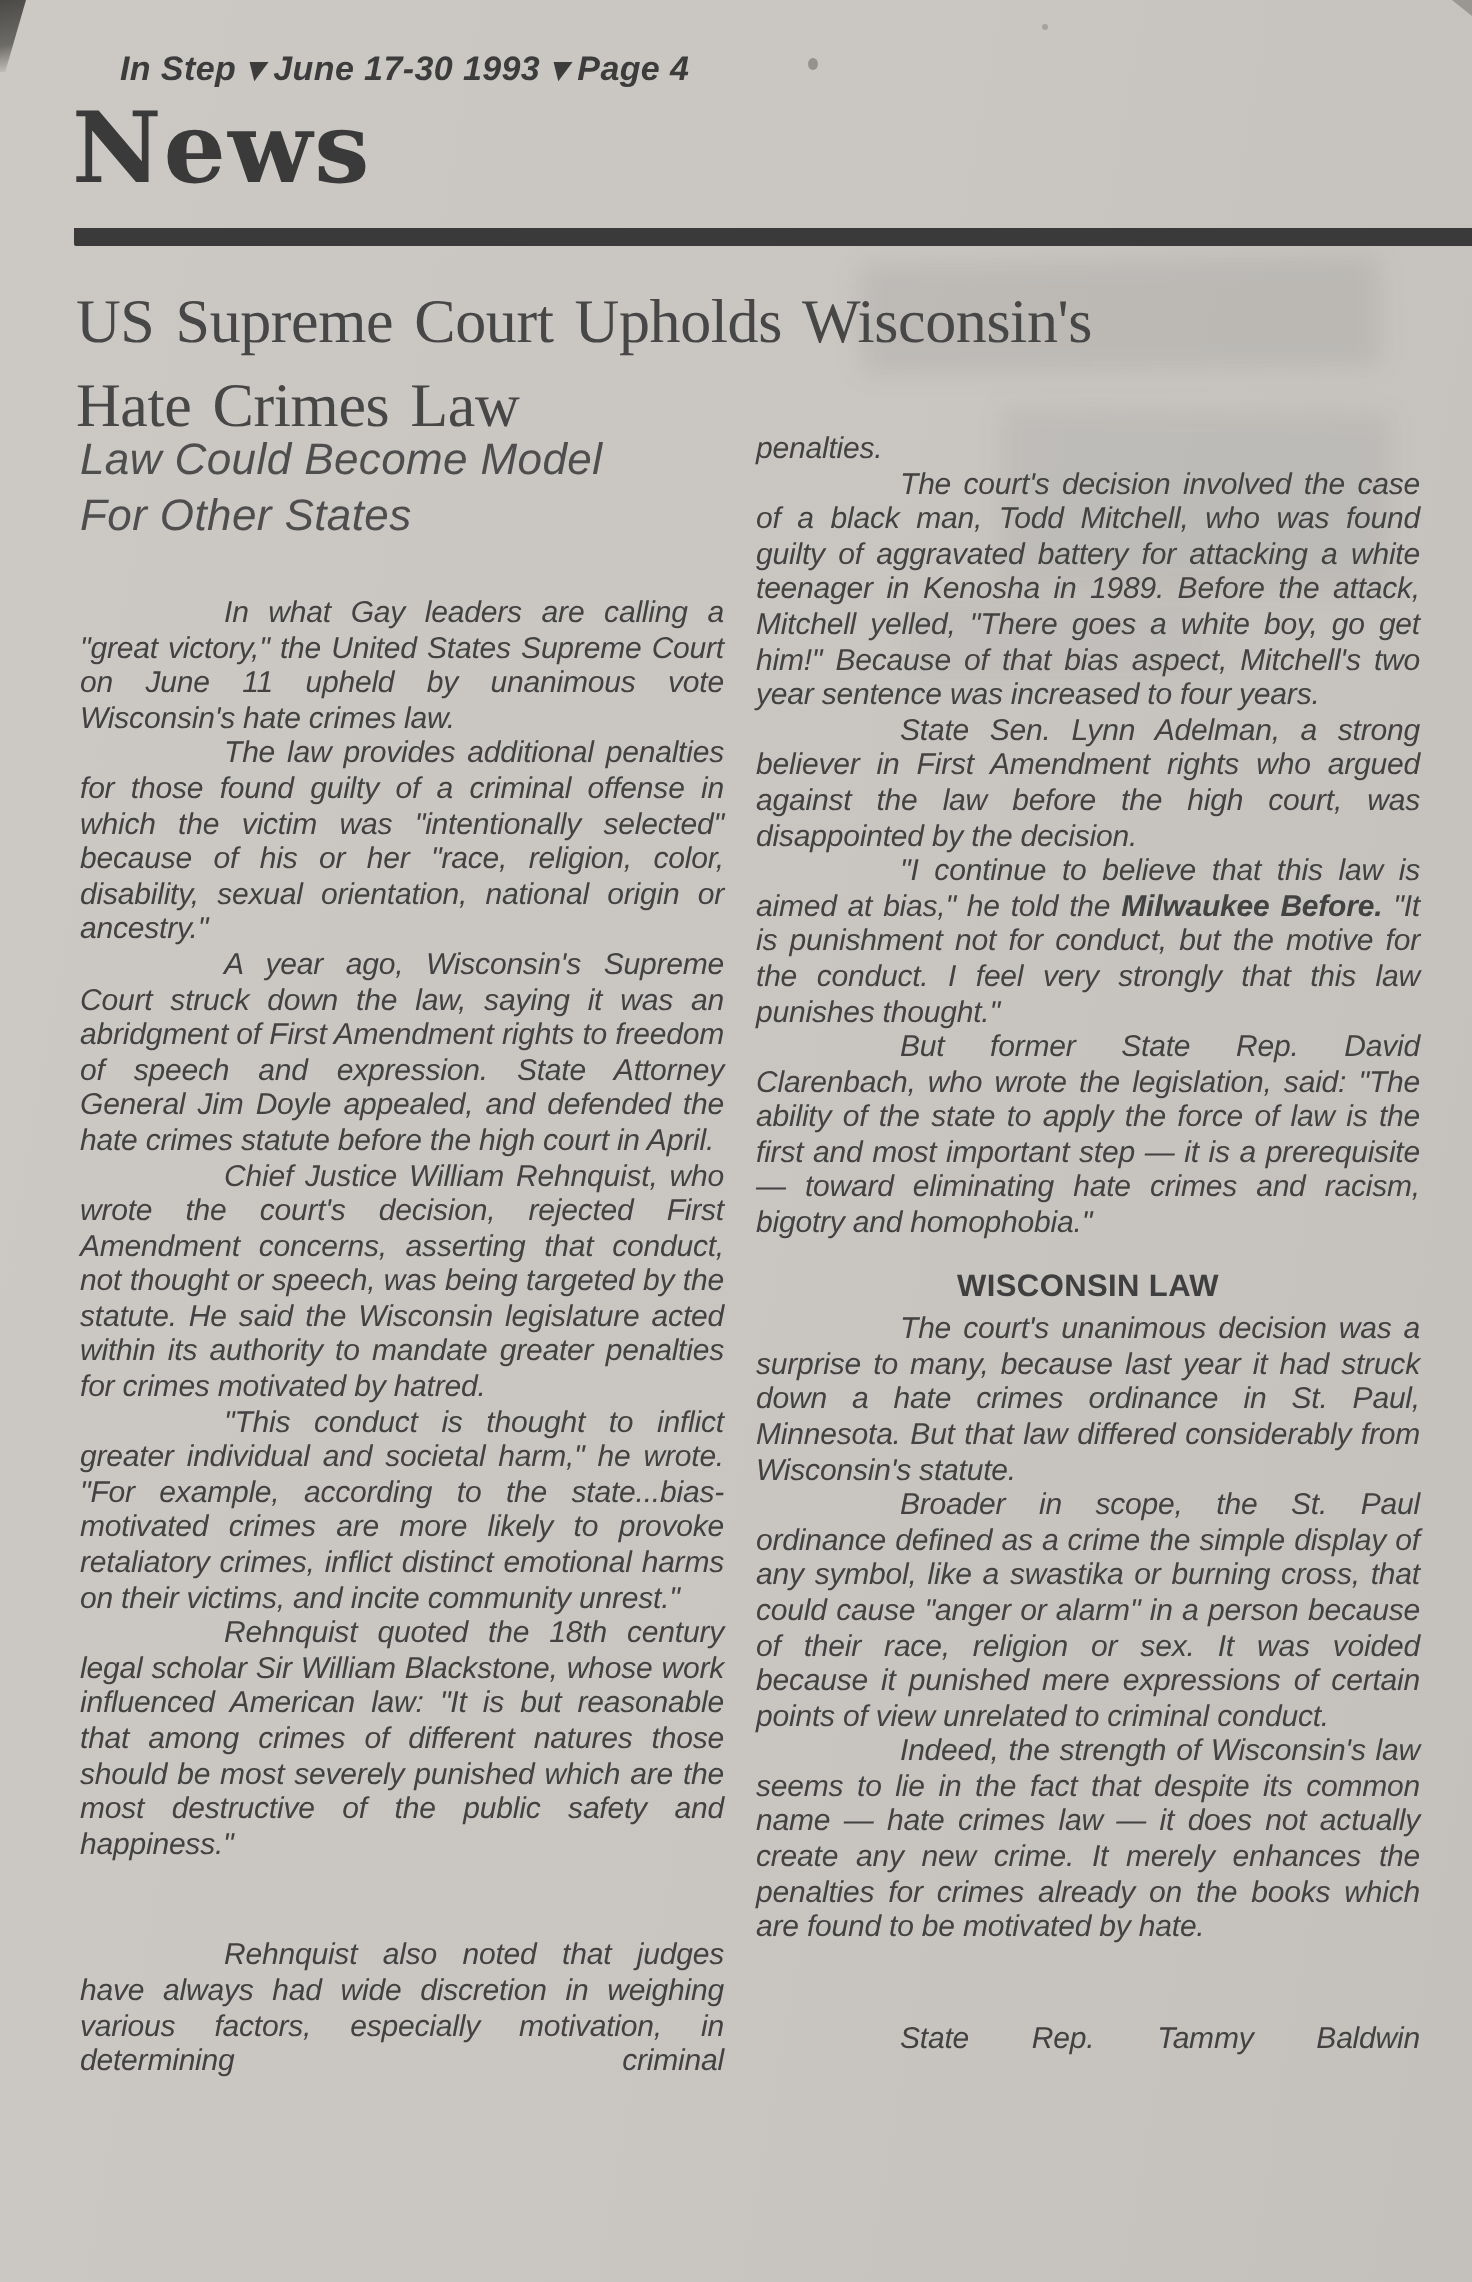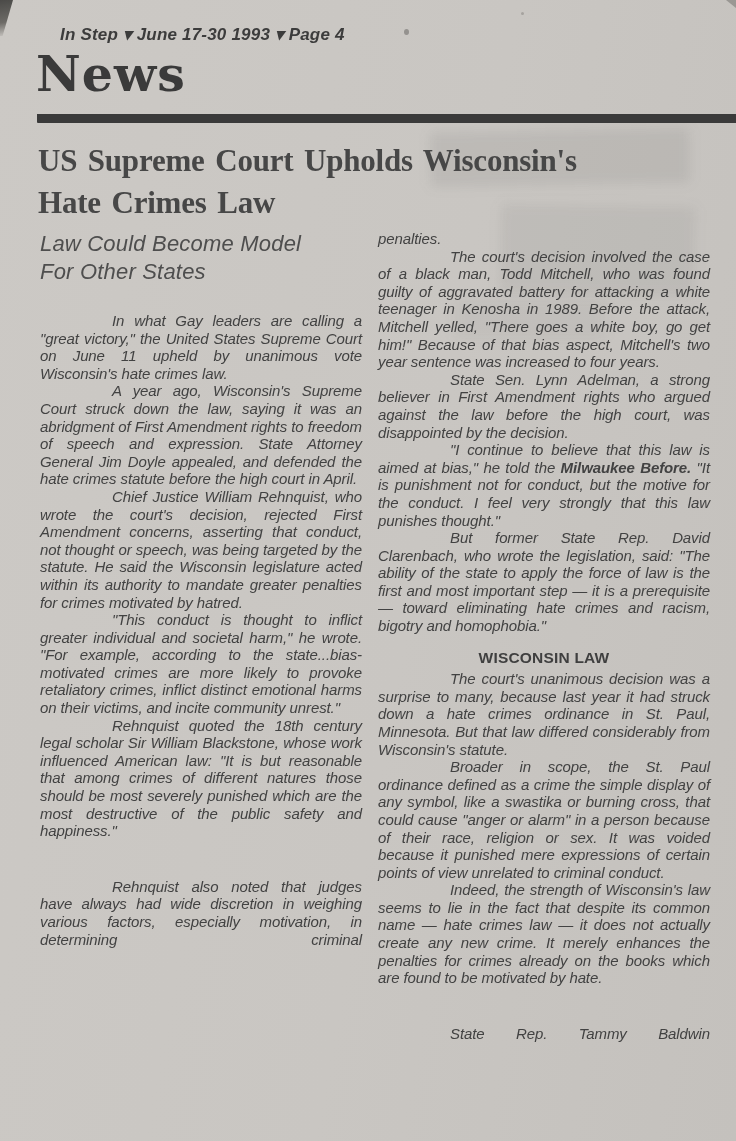--- a/index.html
+++ b/index.html
@@ -48,27 +48,27 @@
   }
   .header-rule {
     position: absolute; top: 114px; left: 37px;
     width: 699px; height: 9px; background: #3a3a3a;
     border-radius: 0 0 0 1px;
   }
   
   .headline {
     position: absolute; top: 140px; left: 38px;
     font-family: "Liberation Serif", serif;
-    font-weight: 700; font-size: 31px; line-height: 42px;
+    font-weight: 400; font-size: 31px; line-height: 42px;
     color: #474747; word-spacing: 3px; letter-spacing: -0.2px;
     white-space: nowrap;
   }
   
   .columns {
-    position: absolute; top: 230px; left: 40px;
+    position: absolute; top: 216px; left: 40px;
     width: 670px;
     display: flex; gap: 16px;
   }
   .col-left  { width: 322px; flex: 0 0 322px; }
   .col-right { flex: 1; }
   .subhead {
     font-style: italic; font-weight: 400;
     font-size: 22px; line-height: 28px;
     color: #4e4e4e; letter-spacing: .2px;
     margin-bottom: 26px;
@@ -116,20 +116,21 @@
 
   <div class="columns">
 
     <div class="col-left">
       <div class="subhead">
         <div>Law Could Become Model</div>
         <div>For Other States</div>
       </div>
       <div class="body-text">
         <p>In what Gay leaders are calling a "great victory," the United States Supreme Court on June 11 upheld by unanimous vote Wisconsin's hate crimes law.</p>
+        <p>The law provides additional penalties for those found guilty of a criminal offense in which the victim was "intentionally selected" because of his or her "race, religion, color, disability, sexual orientation, national origin or ancestry."</p>
         <p>A year ago, Wisconsin's Supreme Court struck down the law, saying it was an abridgment of First Amendment rights to freedom of speech and expression. State Attorney General Jim Doyle appealed, and defended the hate crimes statute before the high court in April.</p>
         <p>Chief Justice William Rehnquist, who wrote the court's decision, rejected First Amendment concerns, asserting that conduct, not thought or speech, was being targeted by the statute. He said the Wisconsin legislature acted within its authority to mandate greater penalties for crimes motivated by hatred.</p>
         <p>"This conduct is thought to inflict greater individual and societal harm," he wrote. "For example, according to the state...bias-motivated crimes are more likely to provoke retaliatory crimes, inflict distinct emotional harms on their victims, and incite community unrest."</p>
         <p>Rehnquist quoted the 18th century legal scholar Sir William Blackstone, whose work influenced American law: "It is but reasonable that among crimes of different natures those should be most severely punished which are the most destructive of the public safety and happiness."</p>
         <p class="cut">Rehnquist also noted that judges have always had wide discretion in weighing various factors, especially motivation, in determining criminal</p>
       </div>
     </div>
 
     <div class="col-right">
       <div class="body-text">

